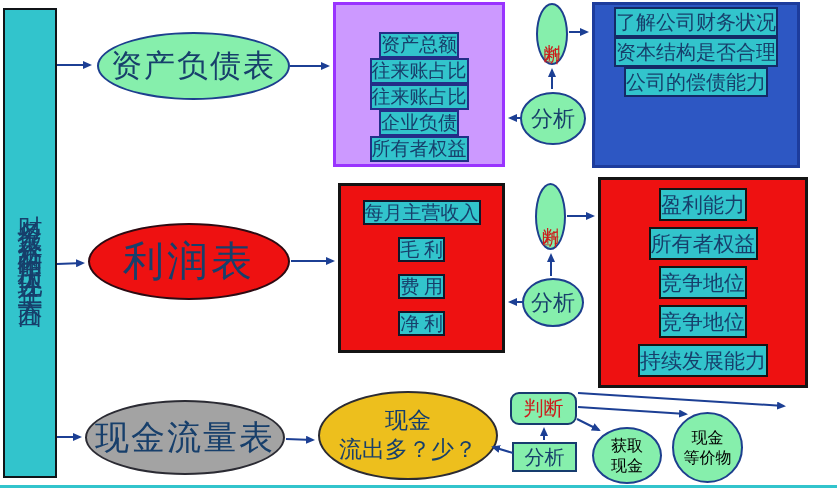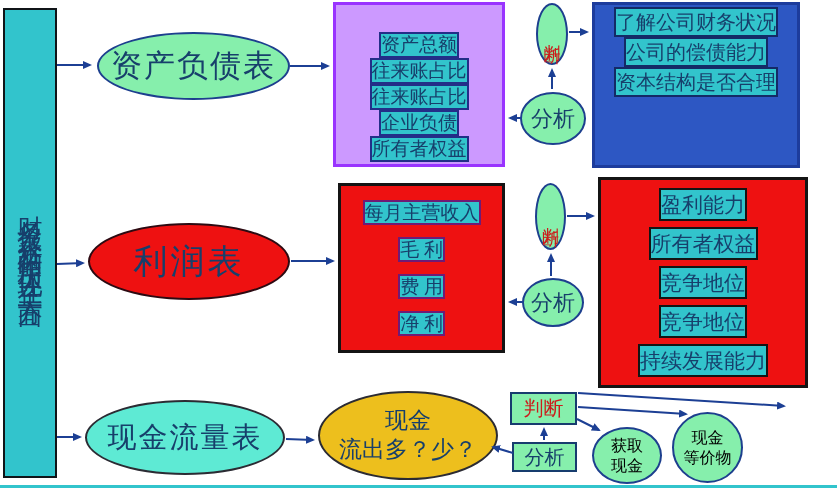--- a/index.html
+++ b/index.html
@@ -5,21 +5,21 @@
   html,body{margin:0;padding:0;background:#fff;}
   .canvas{
     position:relative;width:837px;height:488px;background:#ffffff;overflow:hidden;
     font-family:"Liberation Serif","DejaVu Serif",serif;
   }
   .shape{position:absolute;box-sizing:border-box;display:flex;align-items:center;justify-content:center;text-align:center;}
   .ellipse{border-radius:50%;}
   .teal{background:#86efac;}
   .navy-border{border:2px solid #1d3f8e;}
   .navy-text{color:#173f6b;}
-  .red-text{color:#cc1c1c;}
+  .red-text{color:#cc1c1c;border-radius:9px;}
 
   
   .left-panel{left:3px;top:8px;width:54px;height:470px;background:#32c4cc;border:2px solid #101418;}
   .vtext{writing-mode:vertical-lr;text-orientation:upright;font-size:25px;letter-spacing:6px;line-height:1;color:#173f6b;}
 
   
   .balance-ellipse{left:97px;top:32px;width:193px;height:68px;font-size:31px;letter-spacing:2px;}
   .purple-group{left:333px;top:2px;width:172px;height:165px;background:#cc99ff;border:3px solid #9933ff;
     display:flex;flex-direction:column;justify-content:flex-end;padding:2px 20px;}
   .purple-group .gitem{height:26px;border:2px solid #232e88;font-size:19px;}
@@ -28,30 +28,30 @@
   .judge1{left:536px;top:3px;}
   .judge2{left:535px;top:183px;width:31px;height:67px;}
   .vjudge{writing-mode:vertical-lr;text-orientation:upright;font-size:17px;line-height:1;letter-spacing:3px;}
   .analyze1{left:520px;top:92px;width:66px;height:53px;font-size:22px;}
   .analyze2{left:522px;top:278px;width:62px;height:49px;font-size:22px;}
   .blue-group{left:592px;top:2px;width:208px;height:166px;background:#2d57c3;border:3px solid #1d3c9c;
     display:flex;flex-direction:column;justify-content:flex-start;padding:2px 8px;}
   .blue-group .gitem{height:30px;border:2px solid #142a66;font-size:20px;}
 
   
-  .income-ellipse{left:88px;top:223px;width:202px;height:77px;background:#ee1111;border:2px solid #2c0a12;font-size:34px;letter-spacing:3px;}
+  .income-ellipse{left:88px;top:223px;width:202px;height:77px;background:#ee1111;border:2px solid #2c0a12;font-size:41px;letter-spacing:3px;}
   .red-group{left:338px;top:183px;width:167px;height:170px;background:#ee1111;border:3px solid #141414;
     display:flex;flex-direction:column;justify-content:space-evenly;padding:2px 8px;}
-  .red-group .gitem{height:25px;border:2px solid #701a75;font-size:19px;}
+  .red-group .gitem{height:25px;border:2px solid #0f172a;font-size:19px;}
   .red-group-right{left:598px;top:177px;width:210px;height:211px;background:#ee1111;border:3px solid #141414;
     display:flex;flex-direction:column;justify-content:space-evenly;padding:2px 0;}
   .red-group-right .gitem{height:33px;border:2px solid #141414;font-size:21px;}
 
   
-  .cashflow-ellipse{left:85px;top:400px;width:200px;height:75px;background:#5eead4;border:2px solid #2b2b33;font-size:29px;letter-spacing:2px;}
+  .cashflow-ellipse{left:85px;top:400px;width:200px;height:75px;background:#a3a3a3;border:2px solid #2b2b33;font-size:34px;letter-spacing:2px;}
   .question-ellipse{left:318px;top:391px;width:180px;height:89px;background:#edbf1d;border:2px solid #2b2b33;
     flex-direction:column;font-size:23px;line-height:1.25;}
   .judge-box{left:510px;top:392px;width:67px;height:33px;border:2px solid #173c6e;font-size:20px;}
   .analyze-box{left:512px;top:442px;width:65px;height:30px;border:2px solid #173c6e;font-size:20px;}
   .circle{flex-direction:column;font-size:16px;line-height:1.2;}
   .c1{left:592px;top:427px;width:70px;height:57px;}
   .c2{left:672px;top:412px;width:71px;height:71px;}
   .c3{left:760px;top:408px;width:74px;height:72px;}
 
   .arrows{position:absolute;left:0;top:0;width:837px;height:488px;z-index:6;pointer-events:none;}
@@ -107,22 +107,22 @@
 
   <div class="shape ellipse teal navy-border judge-v judge1">
     <span class="vjudge red-text">判断</span>
   </div>
   <div class="shape ellipse teal navy-border navy-text analyze1">
     <span>分析</span>
   </div>
 
   <div class="shape blue-group">
     <div class="gitem">了解公司财务状况</div>
+    <div class="gitem">资本结构是否合理</div>
     <div class="gitem">公司的偿债能力</div>
-    <div class="gitem">资本结构是否合理</div>
   </div>
 
   <div class="shape ellipse navy-text income-ellipse">
     <span>利润表</span>
   </div>
 
   <div class="shape red-group">
     <div class="gitem">每月主营收入</div>
     <div class="gitem">毛 利</div>
     <div class="gitem">费 用</div>

